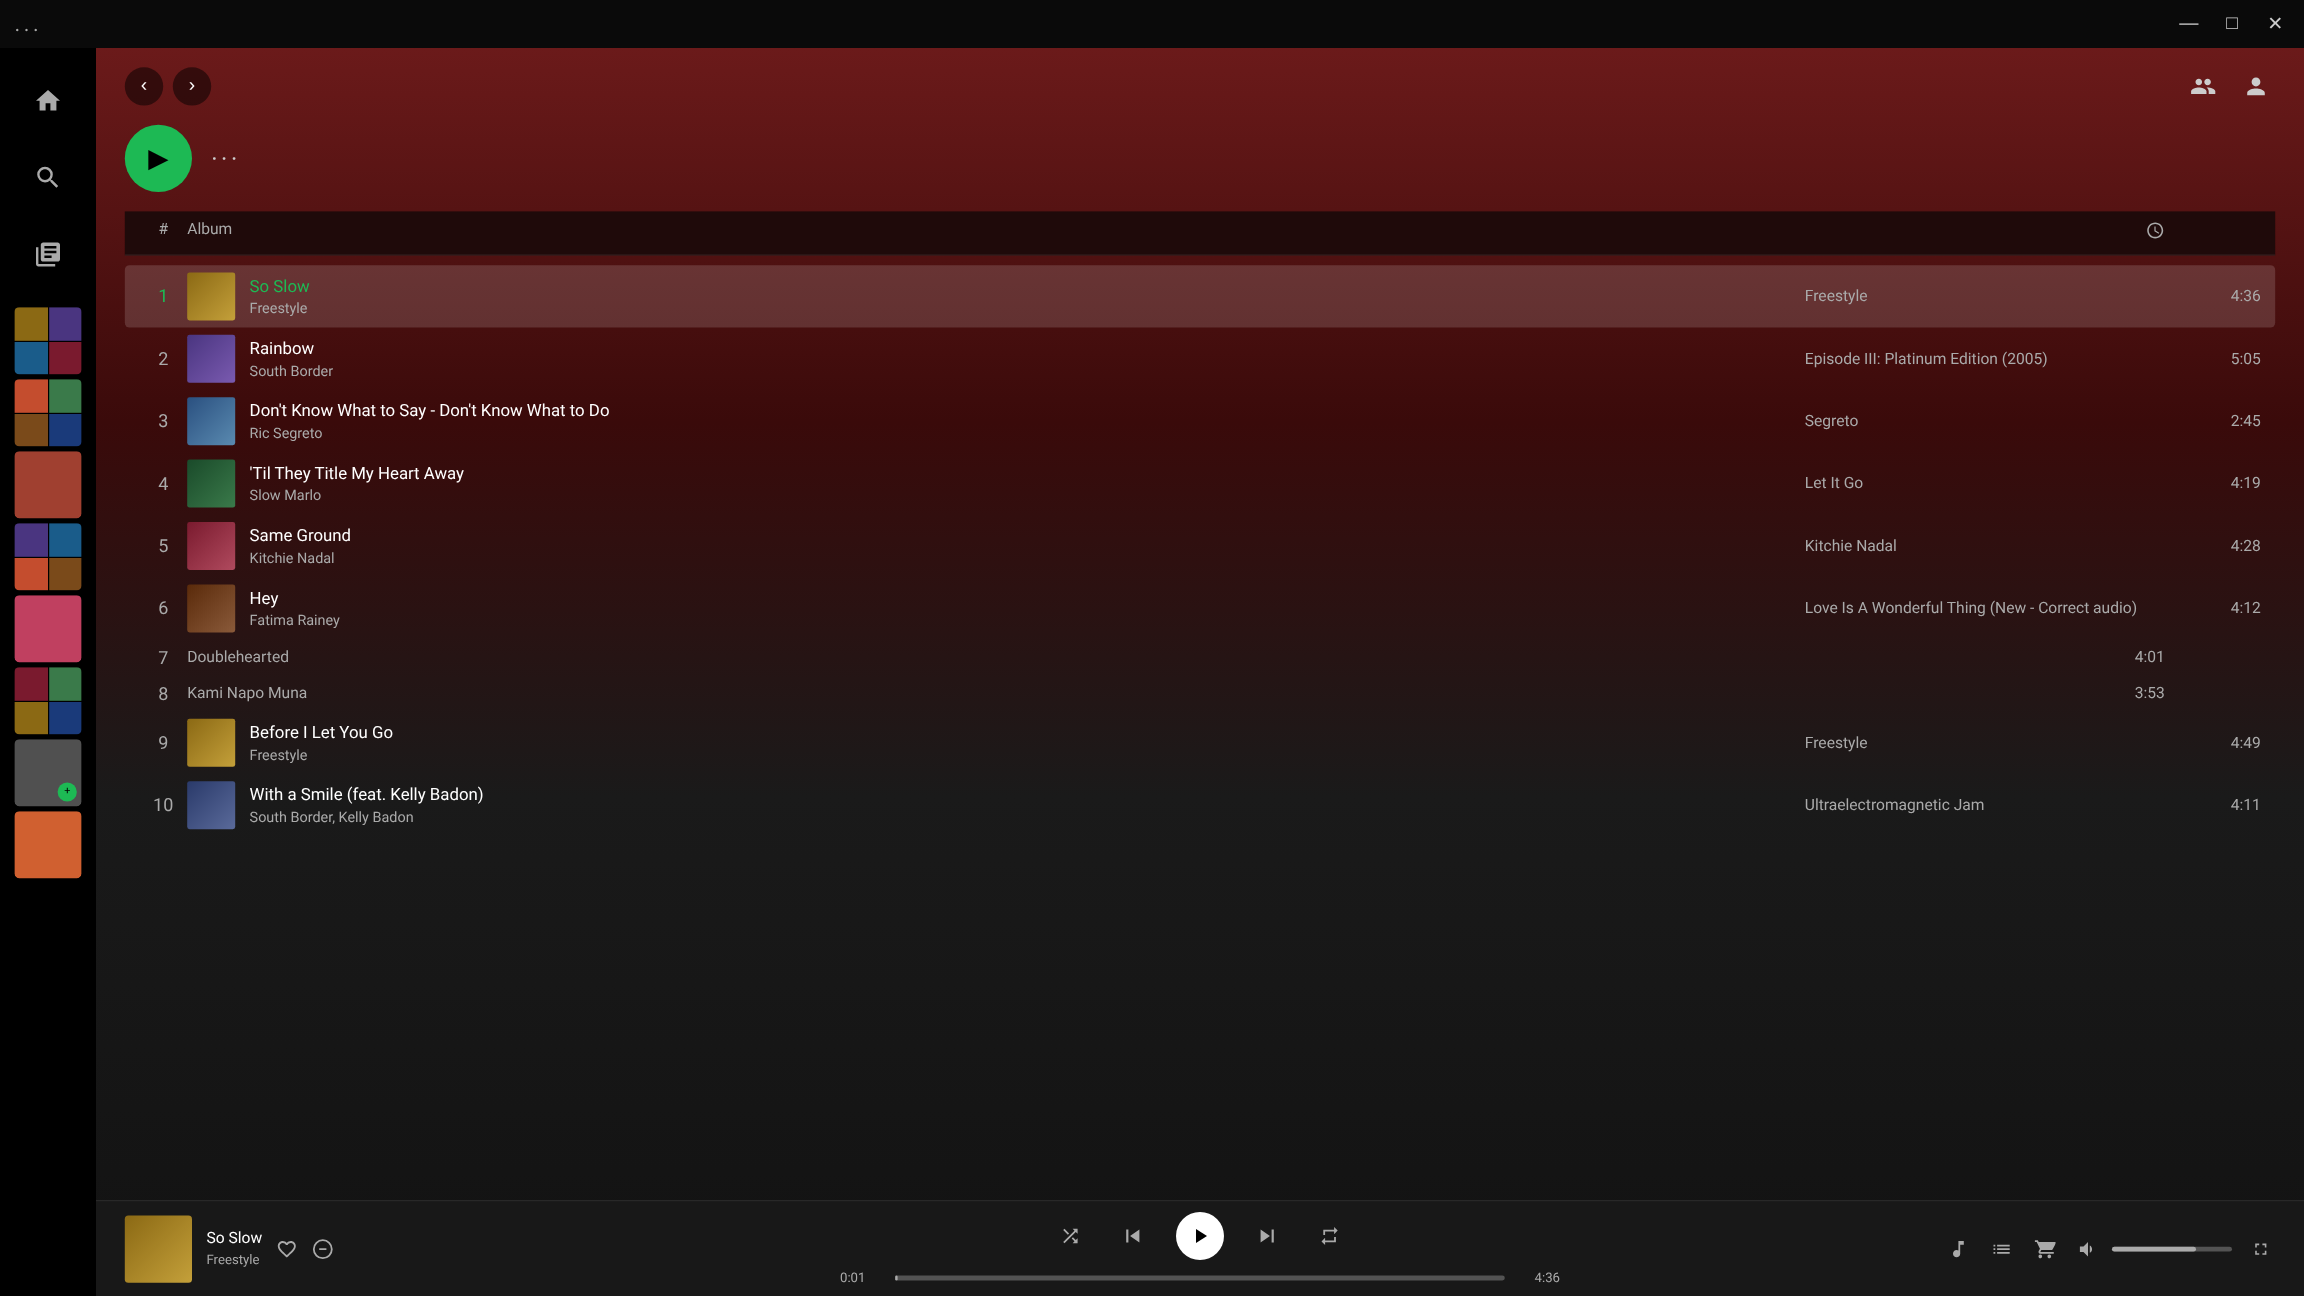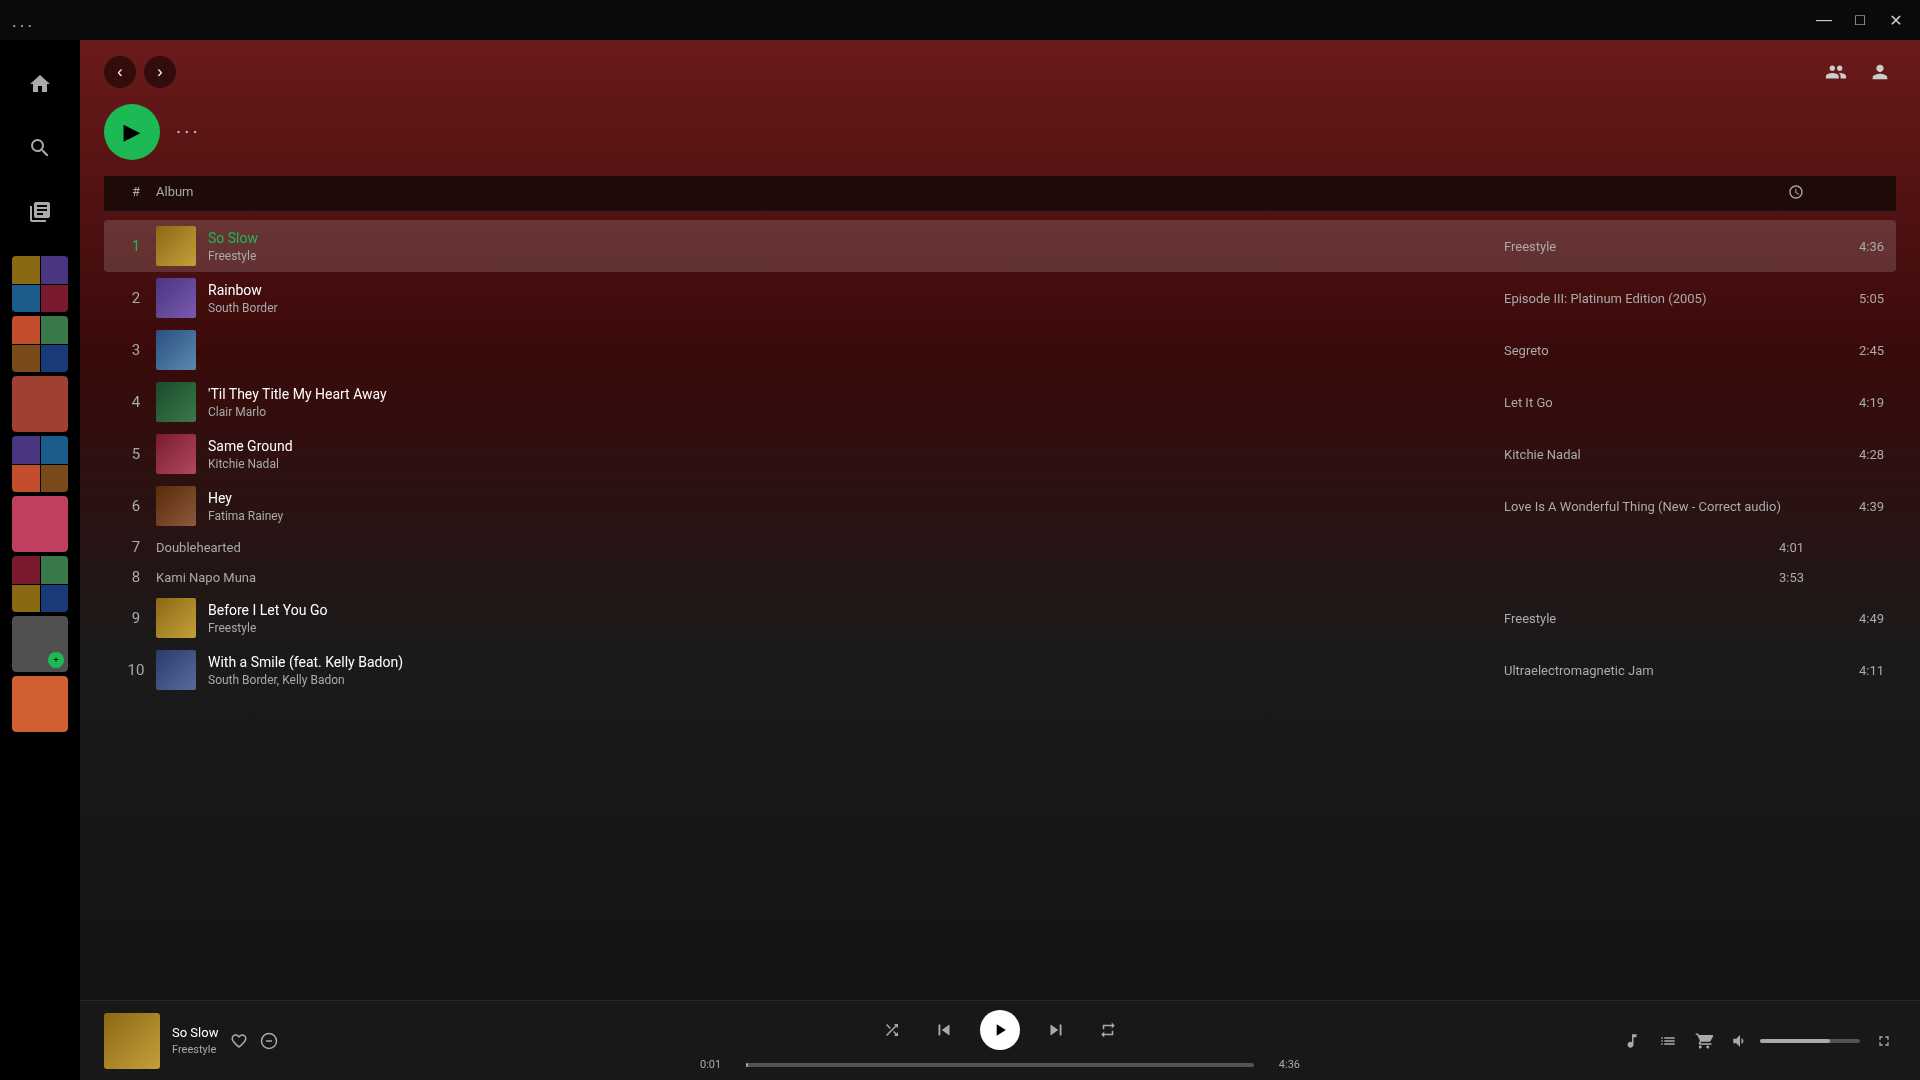--- a/index.html
+++ b/index.html
@@ -473,31 +473,35 @@
         <span class="track-artist">South Border</span>
       </div>
     </div>
     <div class="track-album">Episode III: Platinum Edition (2005)</div>
     <div class="track-duration">5:05</div>
   </div>
           <div class="track-row">
     <div class="track-num ">3</div>
     <div class="track-info">
       <div class="track-art art-gradient-3"></div>
+      <div class="track-text">
+        <span class="track-name ">Don't Know What to Say - Don't Know What to Do</span>
+        <span class="track-artist">Ric Segreto</span>
+      </div>
     </div>
     <div class="track-album">Segreto</div>
     <div class="track-duration">2:45</div>
   </div>
           <div class="track-row">
     <div class="track-num ">4</div>
     <div class="track-info">
       <div class="track-art art-gradient-4"></div>
       <div class="track-text">
         <span class="track-name ">'Til They Title My Heart Away</span>
-        <span class="track-artist">Clair Marlo</span>
+        <span class="track-artist">Slow Marlo</span>
       </div>
     </div>
     <div class="track-album">Let It Go</div>
     <div class="track-duration">4:19</div>
   </div>
           <div class="track-row">
     <div class="track-num ">5</div>
     <div class="track-info">
       <div class="track-art art-gradient-5"></div>
       <div class="track-text">
@@ -511,21 +515,21 @@
           <div class="track-row">
     <div class="track-num ">6</div>
     <div class="track-info">
       <div class="track-art art-gradient-6"></div>
       <div class="track-text">
         <span class="track-name ">Hey</span>
         <span class="track-artist">Fatima Rainey</span>
       </div>
     </div>
     <div class="track-album">Love Is A Wonderful Thing (New - Correct audio)</div>
-    <div class="track-duration">4:39</div>
+    <div class="track-duration">4:12</div>
   </div>
           <div class="track-row">
     <div class="track-num ">7</div>
     <div class="track-album">Doublehearted</div>
     <div class="track-duration">4:01</div>
   </div>
           <div class="track-row">
     <div class="track-num ">8</div>
     <div class="track-album">Kami Napo Muna</div>
     <div class="track-duration">3:53</div>

